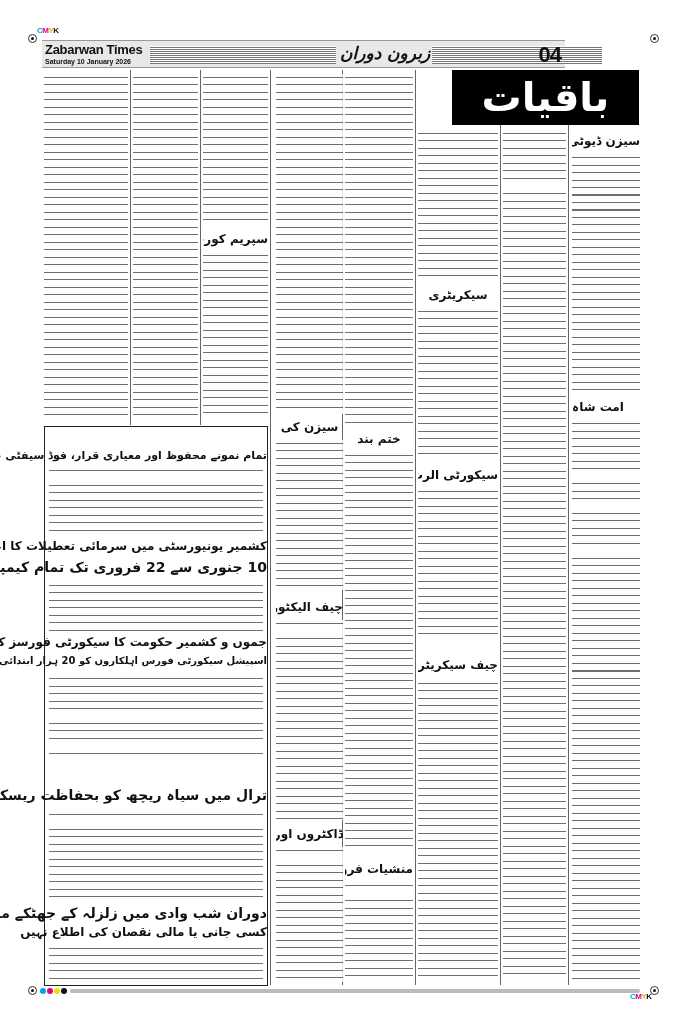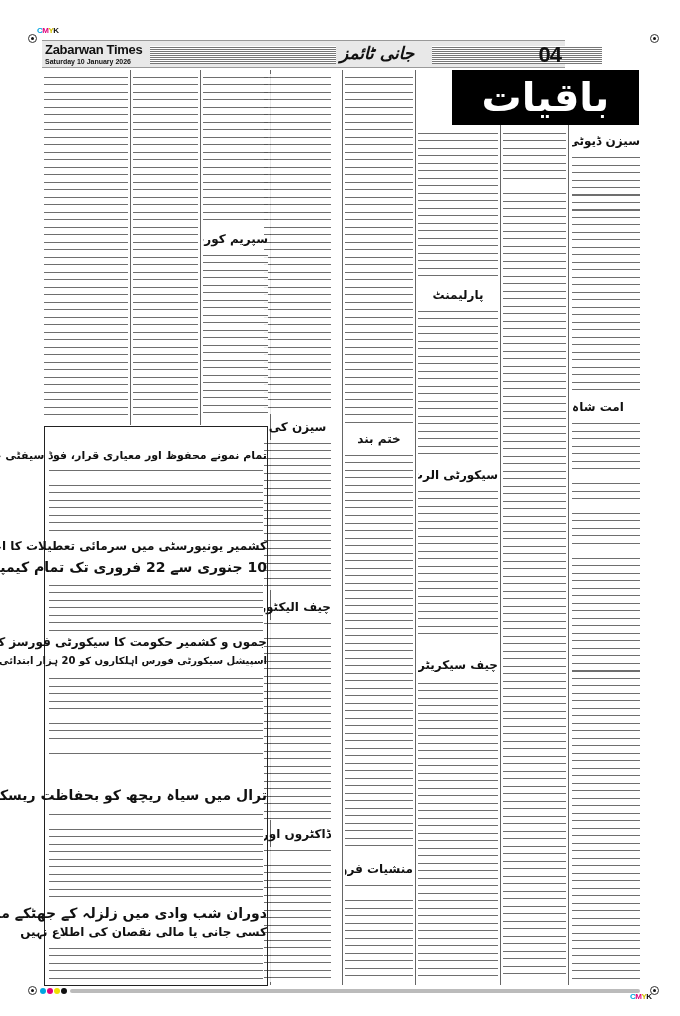--- a/index.html
+++ b/index.html
@@ -46,21 +46,21 @@
 <div class="reg-mark" style="left:28px;top:986px;"></div>
 <div class="reg-mark" style="left:650px;top:986px;"></div>
 <div class="cmyk" style="left:630px;top:992px;">
   <span class="c">C</span><span class="m">M</span><span class="y">Y</span><span class="k">K</span>
 </div>
 
 <div class="header">
   <div class="title-en">Zabarwan Times</div>
   <div class="date-en">Saturday 10 January 2026</div>
   <div class="lines" style="left:108px;width:186px;"></div>
-  <div class="title-ur">جانی ٹائمز</div>
+  <div class="title-ur">زبرون دوران</div>
   <div class="lines" style="left:390px;width:170px;"></div>
   <div class="page-no">04</div>
 </div>
 
 <div class="banner">باقیات</div>
 
 <div class="vrule" style="left:568px;top:125px;height:860px;"></div>
 <div class="vrule" style="left:500px;top:125px;height:860px;"></div>
 <div class="vrule" style="left:415px;top:70px;height:915px;"></div>
 <div class="vrule" style="left:342px;top:70px;height:915px;"></div>
@@ -74,37 +74,37 @@
   <div class="headline h-md" style="left:0;right:16px;top:272px;">امت شاہ</div>
   <div class="textlines" style="top:292px;height:560px;"></div>
 </div>
 
 <div class="col" style="left:503px;top:128px;width:63px;height:858px;">
   <div class="textlines" style="top:2px;height:850px;"></div>
 </div>
 
 <div class="col" style="left:418px;top:128px;width:80px;height:858px;">
   <div class="textlines" style="top:2px;height:150px;"></div>
-  <div class="headline h-md" style="left:0;right:0;top:160px;">پارلیمنٹ</div>
+  <div class="headline h-md" style="left:0;right:0;top:160px;">سیکریٹری</div>
   <div class="textlines" style="top:180px;height:150px;"></div>
   <div class="headline h-md" style="left:0;right:0;top:340px;">سیکورٹی الرٹ</div>
   <div class="textlines" style="top:360px;height:150px;"></div>
   <div class="headline h-md" style="left:0;right:0;top:530px;">چیف سیکریٹری</div>
   <div class="textlines" style="top:552px;height:300px;"></div>
 </div>
 
 <div class="col" style="left:345px;top:72px;width:68px;height:914px;">
   <div class="textlines" style="top:2px;height:350px;"></div>
   <div class="headline h-md" style="left:0;right:0;top:360px;">ختم بند</div>
   <div class="textlines" style="top:380px;height:400px;"></div>
   <div class="headline h-md" style="left:0;right:0;top:790px;">منشیات فروش</div>
   <div class="textlines" style="top:810px;height:100px;"></div>
 </div>
 
-<div class="col" style="left:264px;top:72px;width:67px;height:914px;">
+<div class="col" style="left:276px;top:72px;width:67px;height:914px;">
   <div class="textlines" style="top:2px;height:340px;"></div>
   <div class="headline h-md" style="left:0;right:0;top:348px;">سیزن کی</div>
   <div class="textlines" style="top:368px;height:150px;"></div>
   <div class="headline h-md" style="left:0;right:0;top:528px;">چیف الیکٹورل</div>
   <div class="textlines" style="top:548px;height:200px;"></div>
   <div class="headline h-md" style="left:0;right:0;top:755px;">ڈاکٹروں اور</div>
   <div class="textlines" style="top:775px;height:135px;"></div>
 </div>
 
 <div class="col" style="left:203px;top:72px;width:65px;height:350px;">

